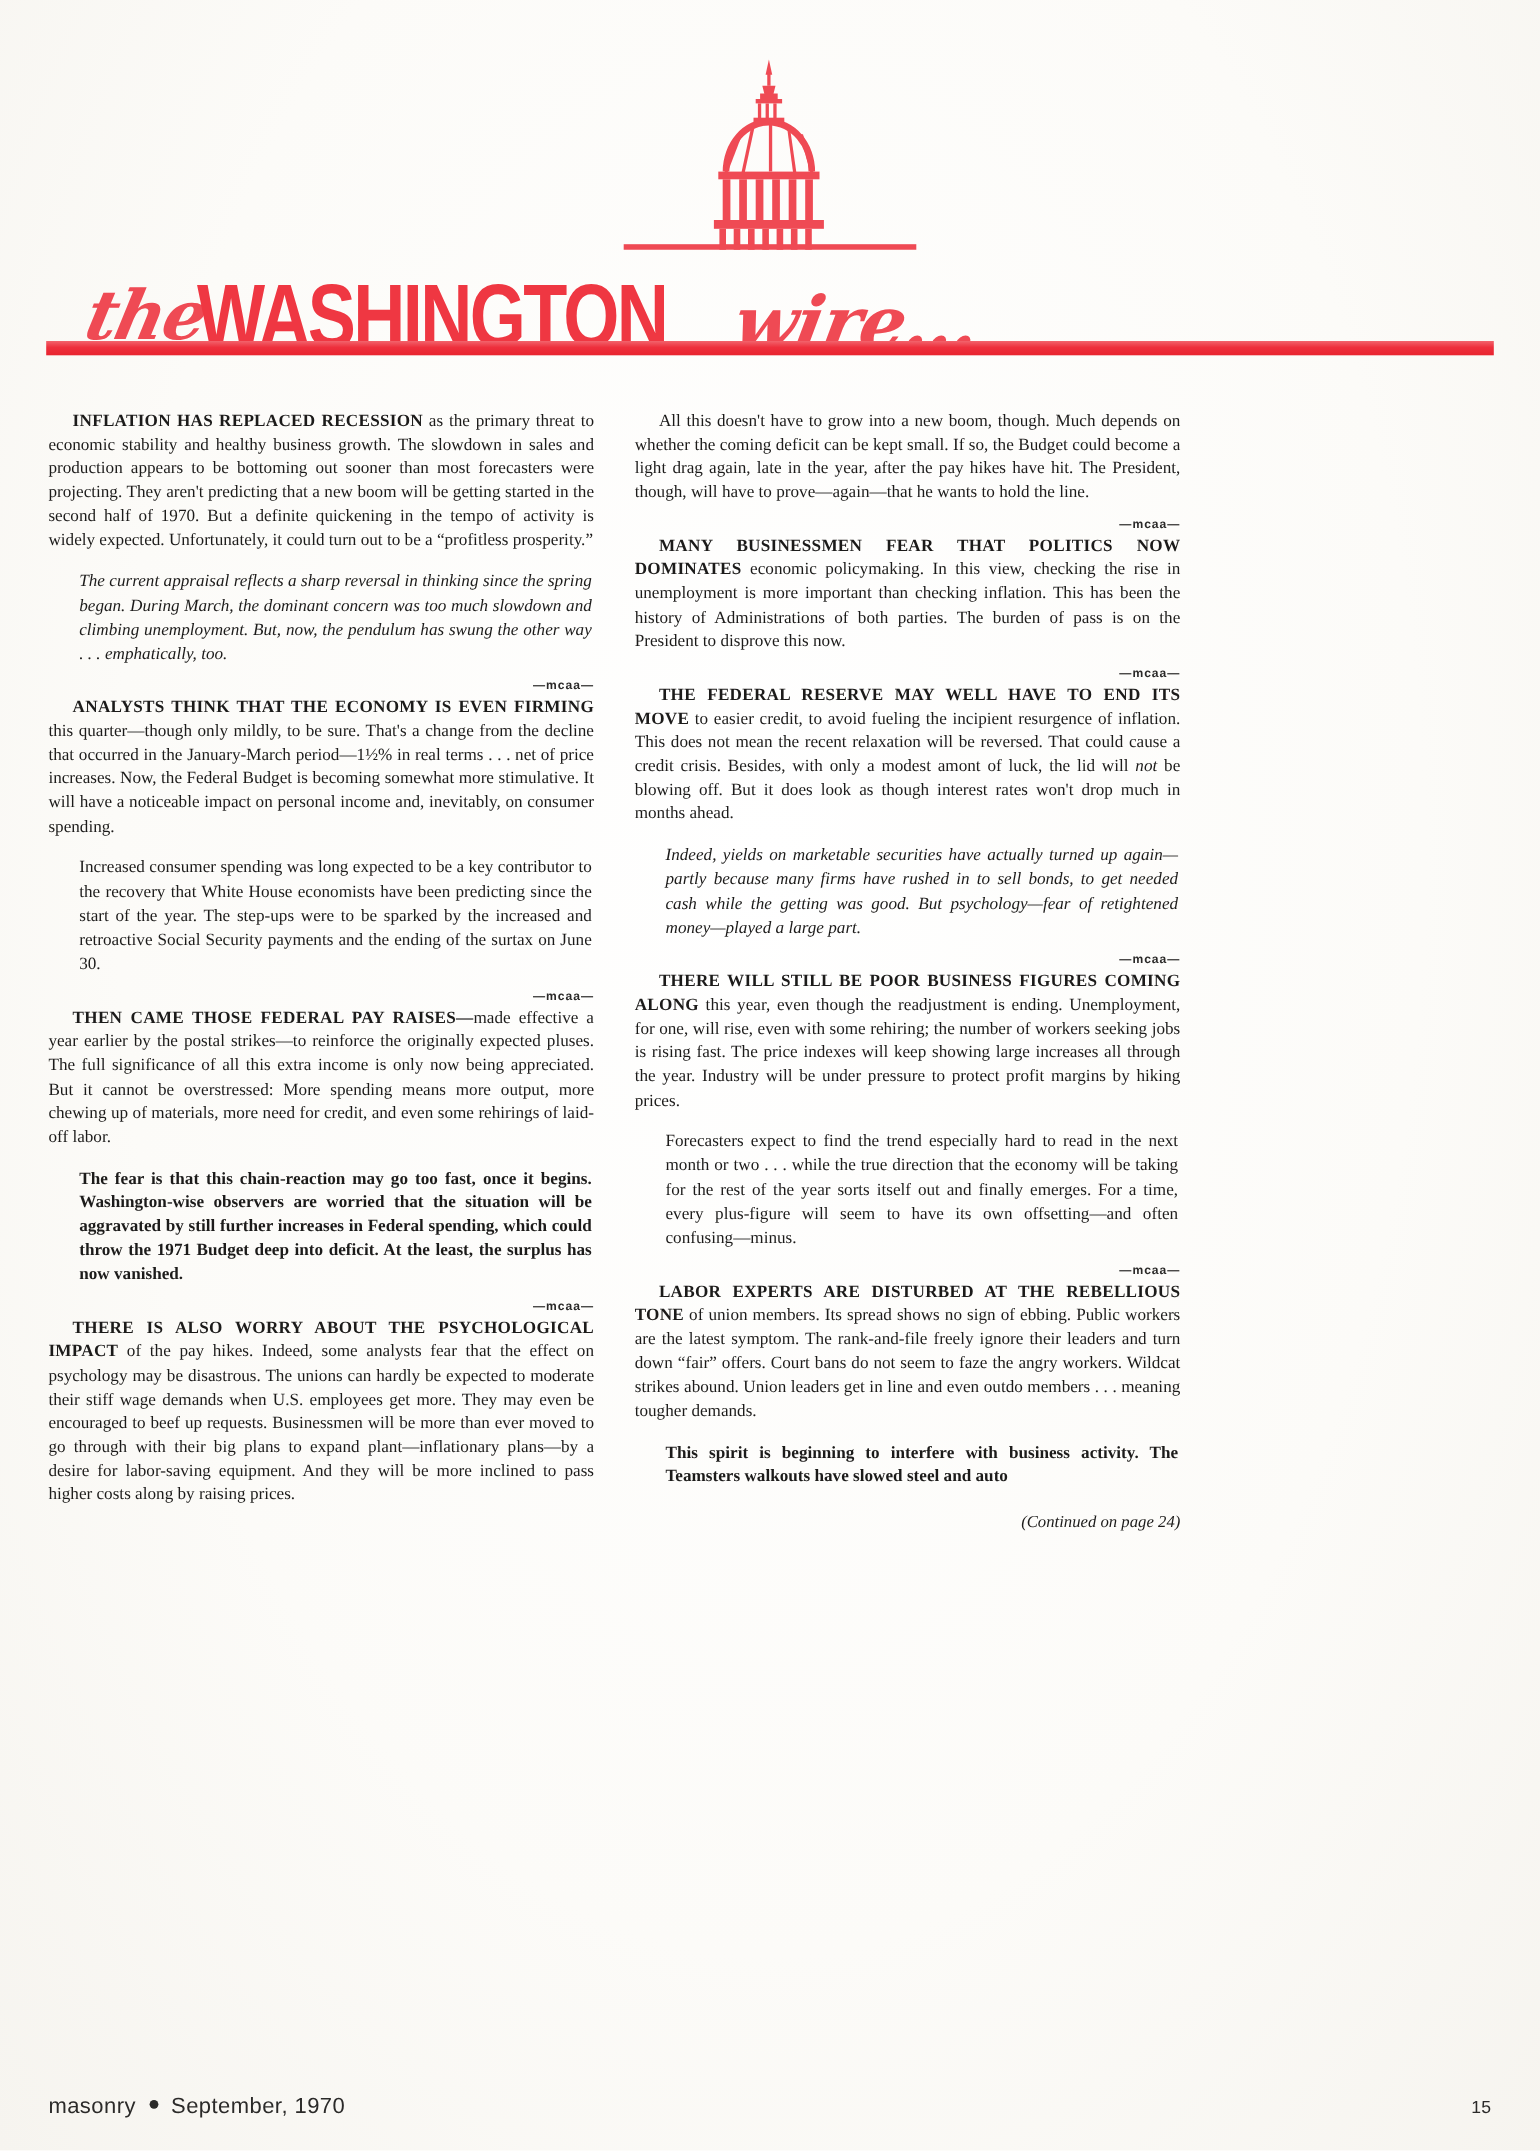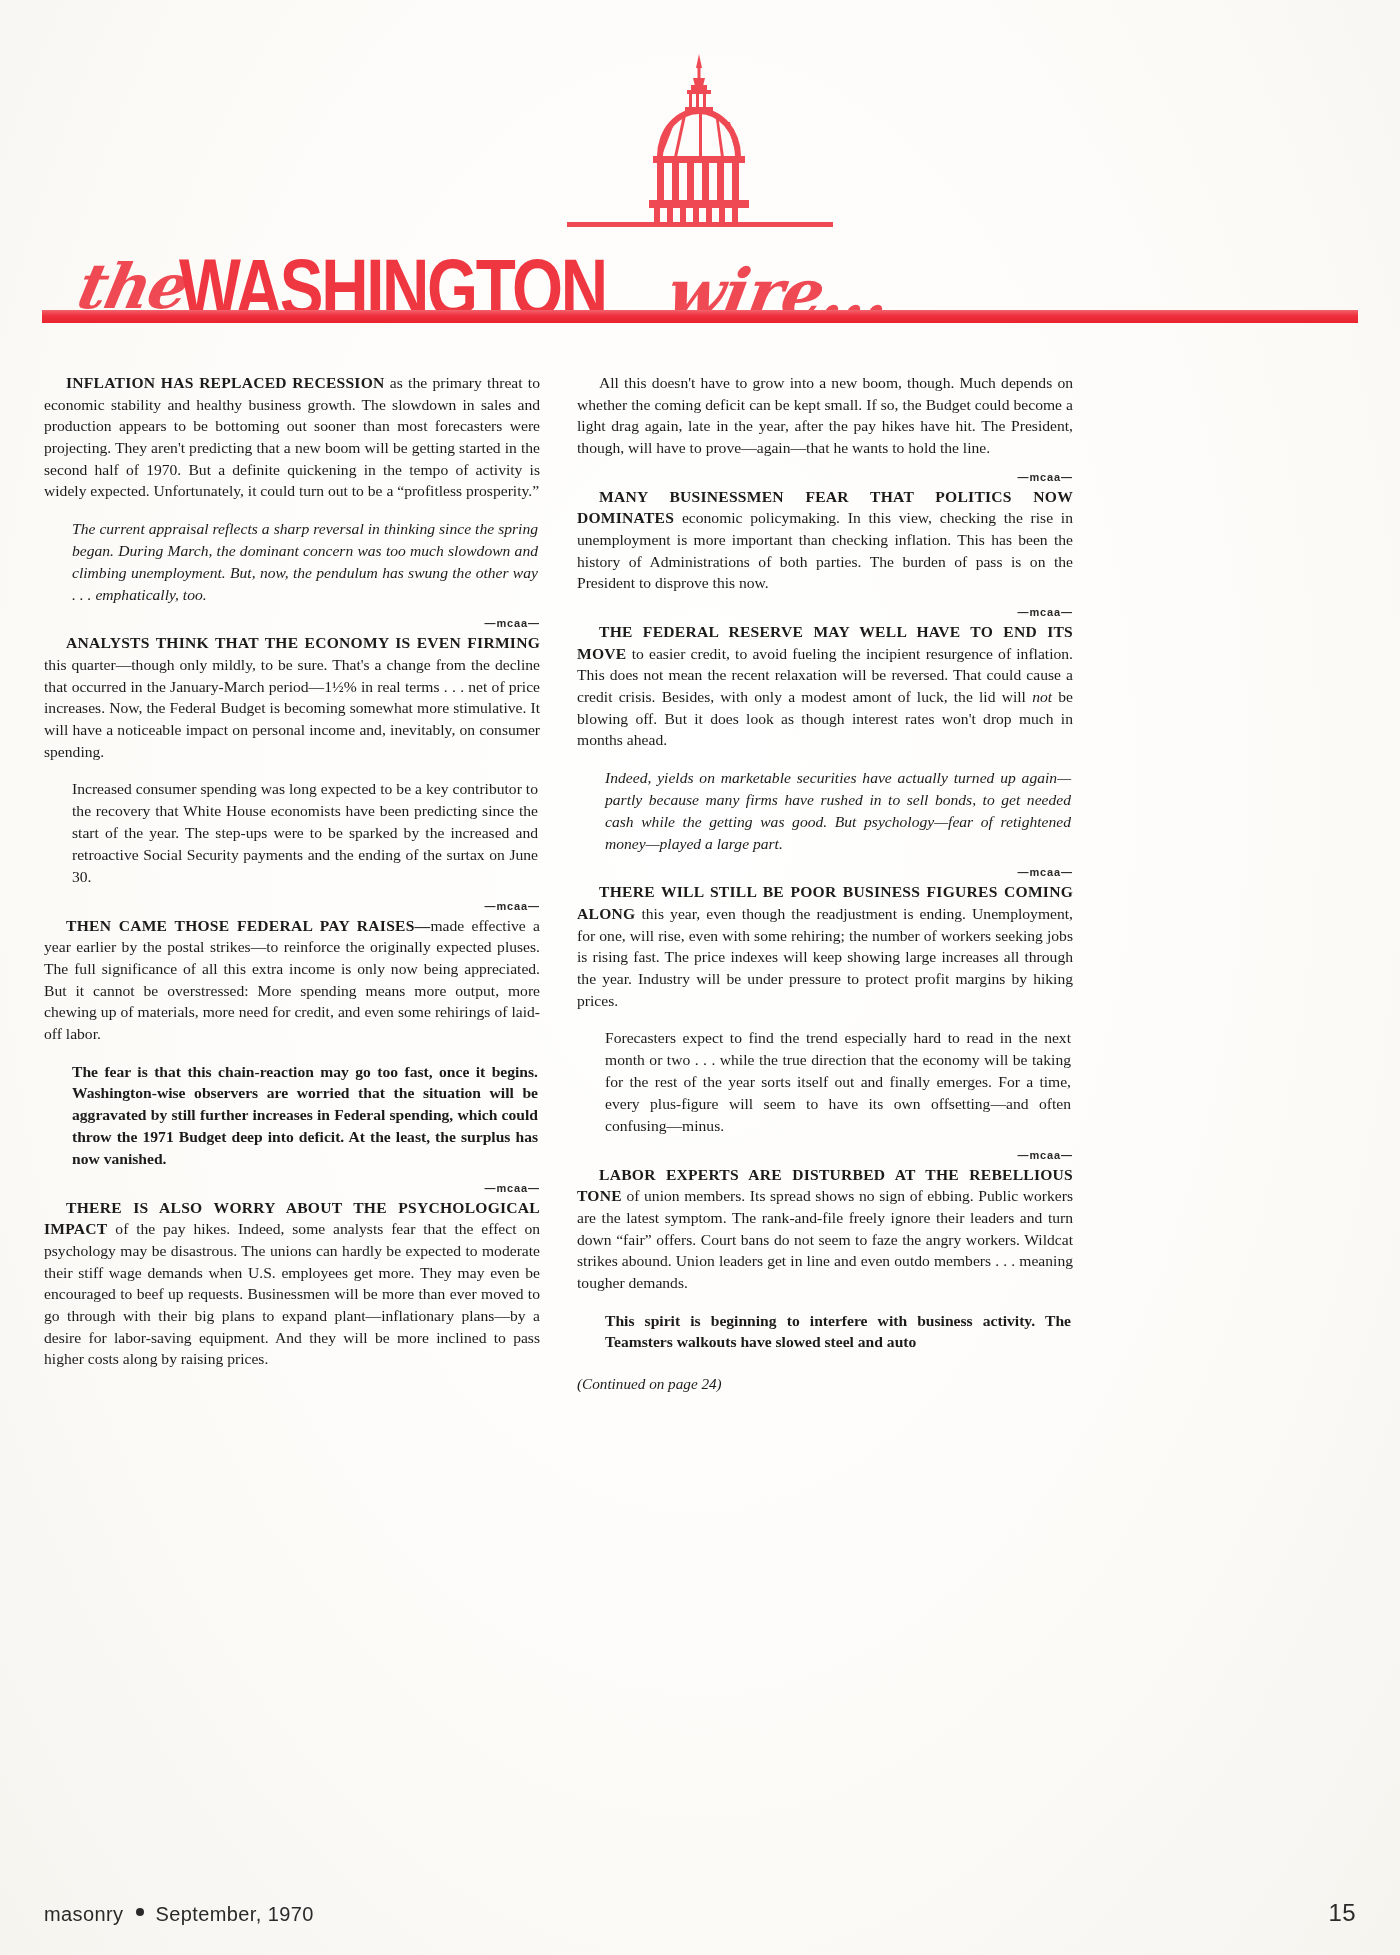--- a/index.html
+++ b/index.html
@@ -150,21 +150,21 @@
     font-family: "Liberation Sans", sans-serif;
     font-size: 11px;
     font-weight: 700;
     letter-spacing: 0.08em;
     color: #2a2928;
     margin: 13px 0 3px 0;
     line-height: 1;
   }
 
   .continued {
-    text-align: left;
+    text-align: right;
     font-style: italic;
     font-size: 15.2px;
     margin-top: 20px;
   }
 
   
   .footer {
     position: absolute;
     left: 44px;
     right: 44px;
@@ -179,21 +179,21 @@
   }
   .footer-left { display: flex; align-items: center; gap: 12px; }
   .footer-bullet {
     display: inline-block;
     width: 8px; height: 8px;
     border-radius: 50%;
     background: #2b2a29;
     position: relative;
     top: -3px;
   }
-  .footer-page { font-size: 24px; }
+  .footer-page { font-size: 16px; }
 </style>
 </head>
 <body>
 
 <div class="page">
 
   <div class="masthead">
 
     <div class="capitol-wrap">
       <svg class="capitol" width="290" height="175" viewBox="0 0 290 175">

